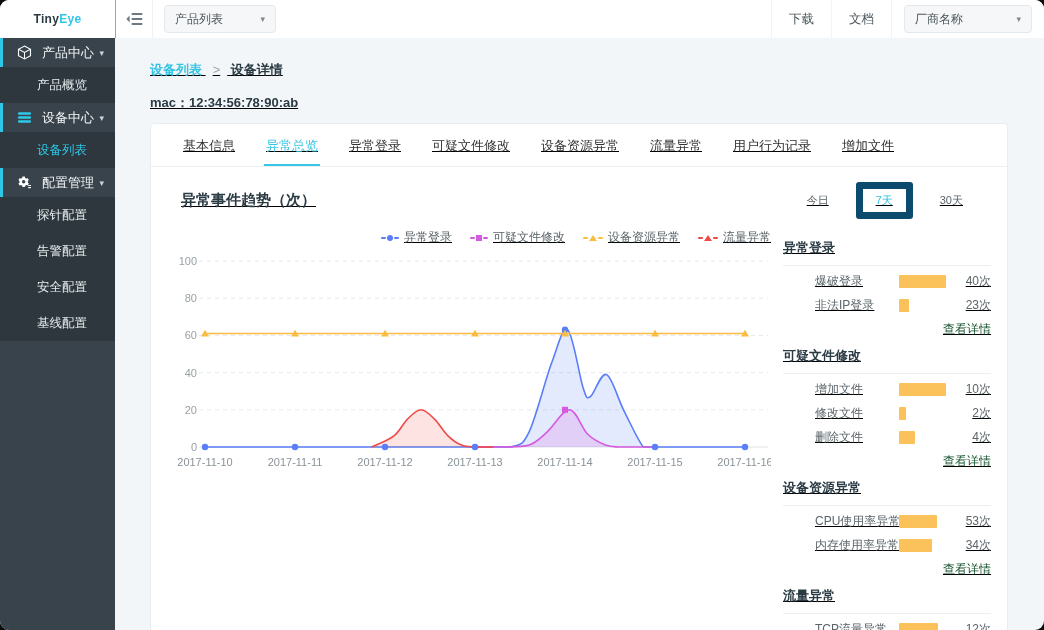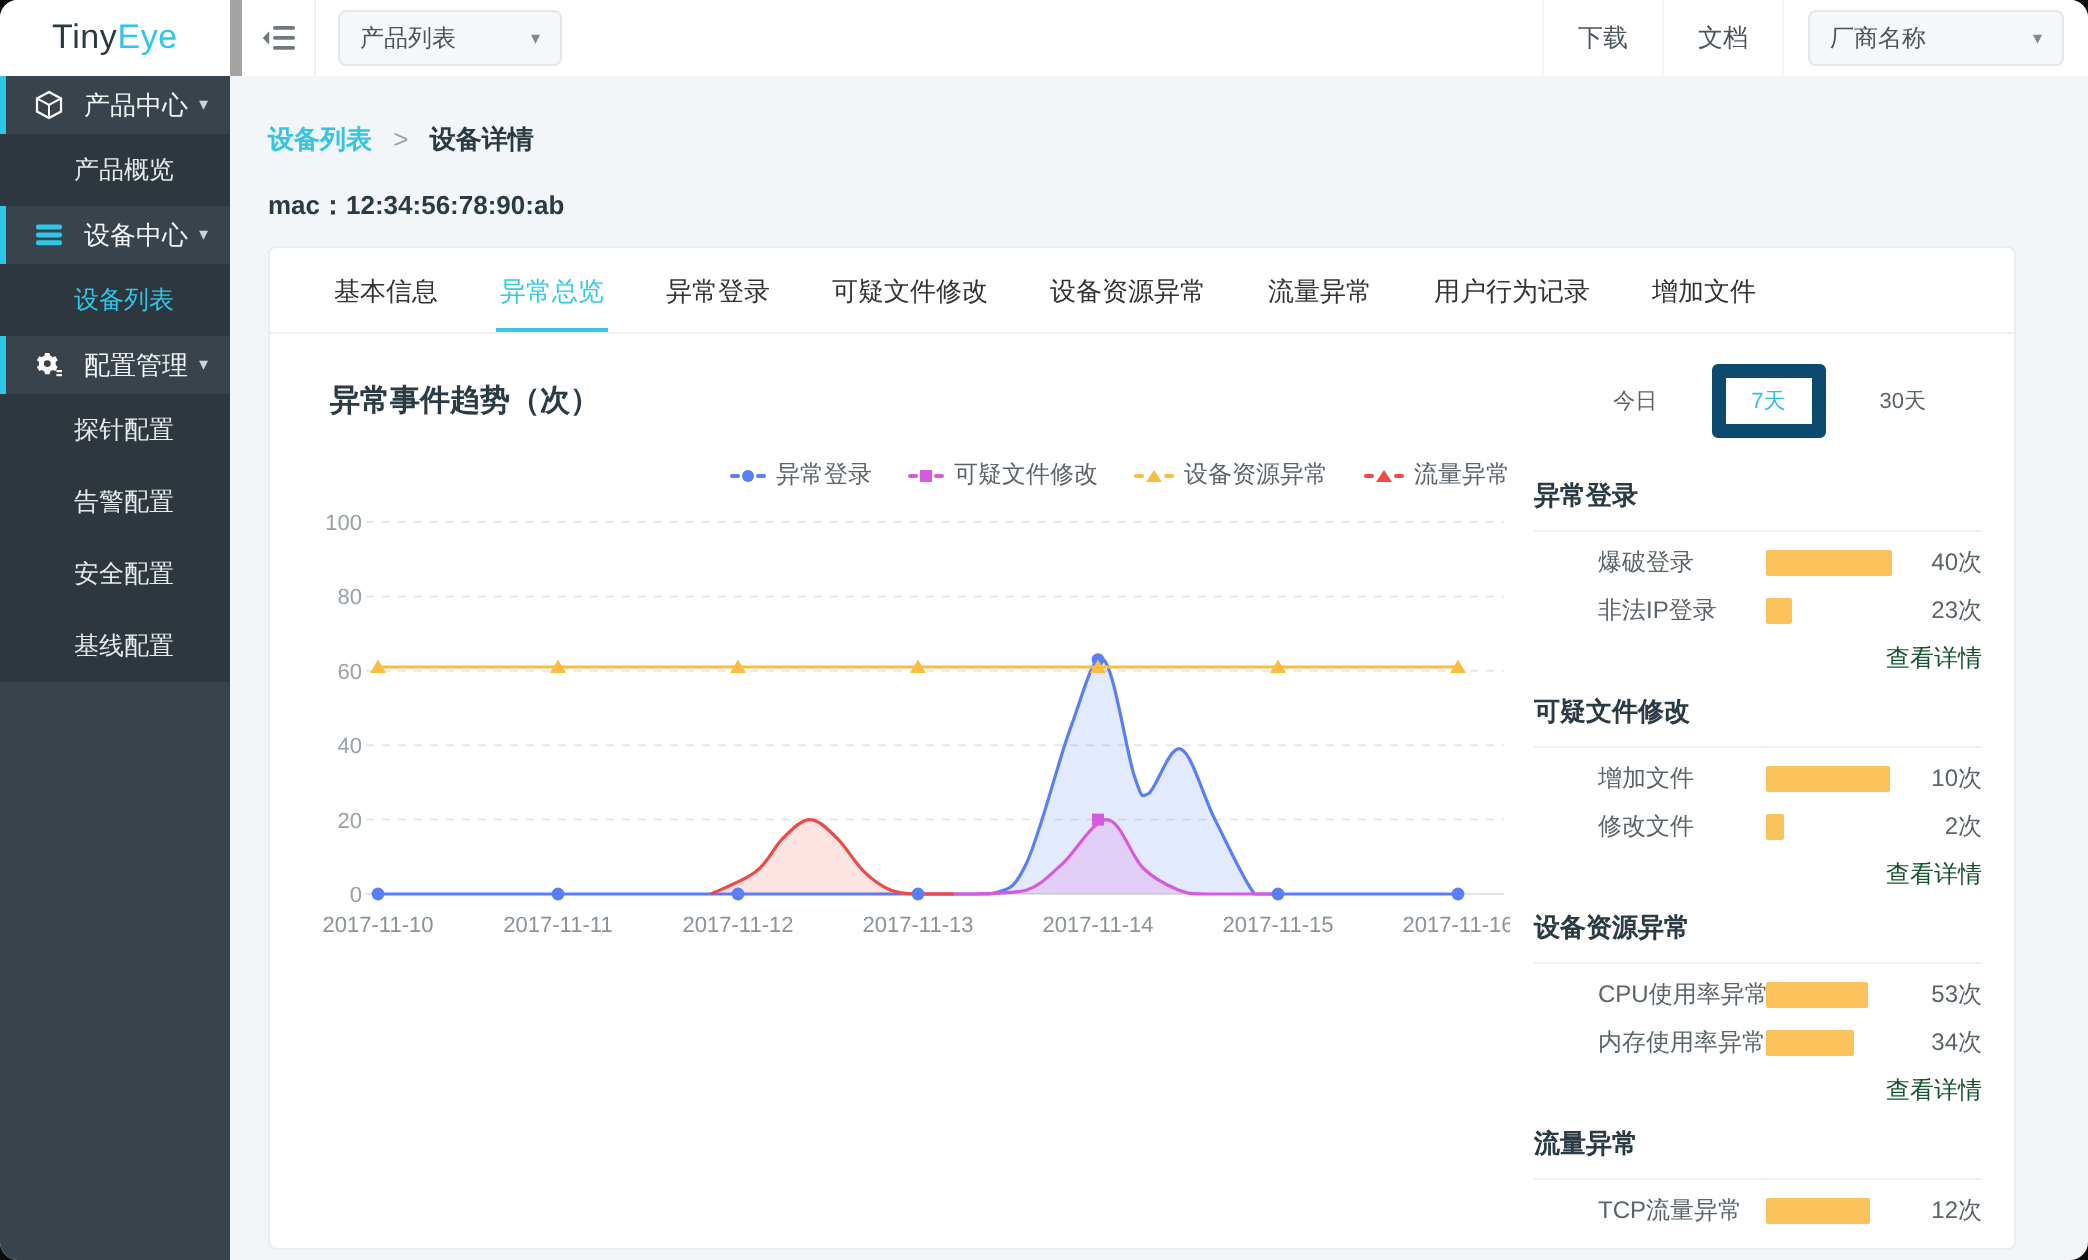--- a/index.html
+++ b/index.html
@@ -1,42 +1,42 @@
 <!DOCTYPE html>
 <html><head>
 <meta charset="utf-8">
 <style>
   html,body{margin:0;padding:0;}
   body{background:#0b0b0b;font-family:"Liberation Sans","DejaVu Sans",sans-serif;}
   .screen{position:relative;width:1044px;height:630px;background:#f3f6f8;border-radius:9px;overflow:hidden;}
 
   
   .topbar{position:absolute;top:0;left:0;right:0;height:38px;background:#fff;display:flex;align-items:center;z-index:6;}
-  .logo-cell{width:115px;flex:none;text-align:center;font-size:17px;font-weight:normal;letter-spacing:.3px;line-height:38px;border-right:6px solid #a3a3a3;}
+  .logo-cell{width:115px;flex:none;text-align:center;font-size:12px;font-weight:bold;letter-spacing:.3px;line-height:38px;border-right:1px solid #a3a3a3;}
   .logo-tiny{color:#2b3a42;}
   .logo-eye{color:#2fc7e8;}
   .collapse-cell{width:36px;height:100%;flex:none;display:flex;align-items:center;justify-content:center;border-right:1px solid #f0f2f4;cursor:pointer;}
   .select{height:26px;background:#f5f7f8;border:1px solid #e4e8ea;border-radius:4px;display:flex;align-items:center;justify-content:space-between;padding:0 10px;font-size:12px;color:#4a555b;cursor:pointer;}
   .product-select{width:90px;margin-left:11px;}
   .caret{font-size:9px;color:#7d898f;margin-left:8px;}
   .top-right{margin-left:auto;display:flex;align-items:center;height:100%;}
   .top-link{padding:0 17px;height:100%;line-height:38px;font-size:12.5px;color:#4a555b;border-left:1px solid #f2f4f6;cursor:pointer;}
   .vendor-cell{border-left:1px solid #f2f4f6;height:100%;display:flex;align-items:center;padding:0 12px;}
   .vendor-select{width:106px;}
 
   
   .sidebar{position:absolute;top:38px;left:0;bottom:0;width:115px;background:#38434b;z-index:5;}
   .side-group{height:29px;display:flex;align-items:center;padding:0 8px 0 14px;border-left:3px solid #2fc7e8;color:#f2f5f6;font-size:13px;cursor:pointer;box-sizing:border-box;}
   .side-group .s-icon{width:17px;margin-right:8px;display:flex;align-items:center;}
   .side-group .s-caret{margin-left:auto;font-size:9px;color:#cdd4d8;padding-right:3px;}
   .side-sub{height:36px;line-height:36px;padding-left:37px;background:#2d373d;color:#e6ebed;font-size:12.5px;cursor:pointer;}
   .side-sub.active{color:#2fc7e8;}
 
   
-  .main{position:absolute;left:115px;top:38px;right:0;bottom:0;padding:0 36px 0 19px;overflow:hidden;}
+  .main{position:absolute;left:115px;top:38px;right:0;bottom:0;padding:0 36px 0 35px;overflow:hidden;text-decoration:underline;}
   .crumb{margin-top:23px;font-size:13px;font-weight:bold;}
   .crumb-link{color:#35c4e4;cursor:pointer;}
   .crumb-sep{color:#9aa4a9;margin:0 7px;font-weight:normal;}
   .crumb-cur{color:#2b3b44;}
   .mac{margin-top:15px;font-size:13px;font-weight:bold;color:#2b3b44;}
   .card{background:#fff;border:1px solid #e9edf0;border-radius:4px;}
   .trend-card{margin-top:11px;}
 
   .tabs{display:flex;gap:27px;padding:0 30px;border-bottom:1px solid #eef1f3;}
   .tab{padding:13px 2px 11px;font-size:13px;color:#333;cursor:pointer;}
@@ -288,20 +288,27 @@
                 </span>
                 <span class="p-count">10次</span>
               </div>
               <div class="p-row">
                 <span class="p-label">修改文件</span>
                 <span class="p-track">
                   <span class="p-bar" style="width: 14%; display: block;"></span>
                 </span>
                 <span class="p-count">2次</span>
               </div>
+              <div class="p-row">
+                <span class="p-label">删除文件</span>
+                <span class="p-track">
+                  <span class="p-bar" style="width: 33%; display: block;"></span>
+                </span>
+                <span class="p-count">4次</span>
+              </div>
               <span class="p-link">查看详情</span>
             </div>
             <div class="p-section">
               <div class="p-head">设备资源异常</div>
               <div class="p-row">
                 <span class="p-label">CPU使用率异常</span>
                 <span class="p-track">
                   <span class="p-bar" style="width: 80%; display: block;"></span>
                 </span>
                 <span class="p-count">53次</span>

